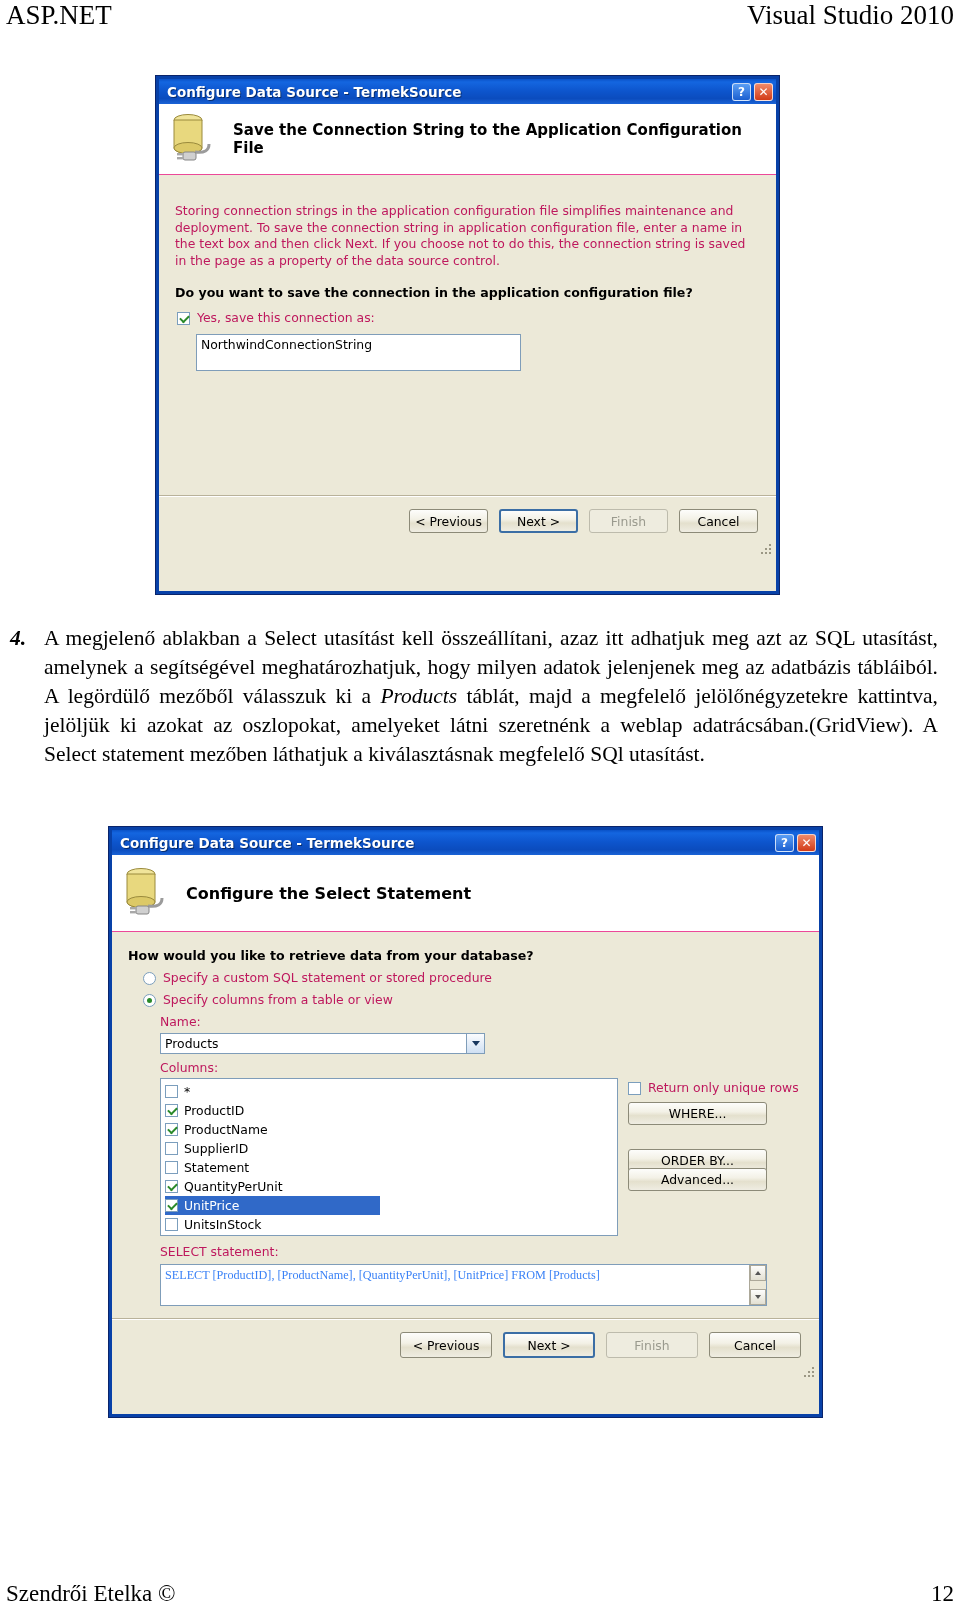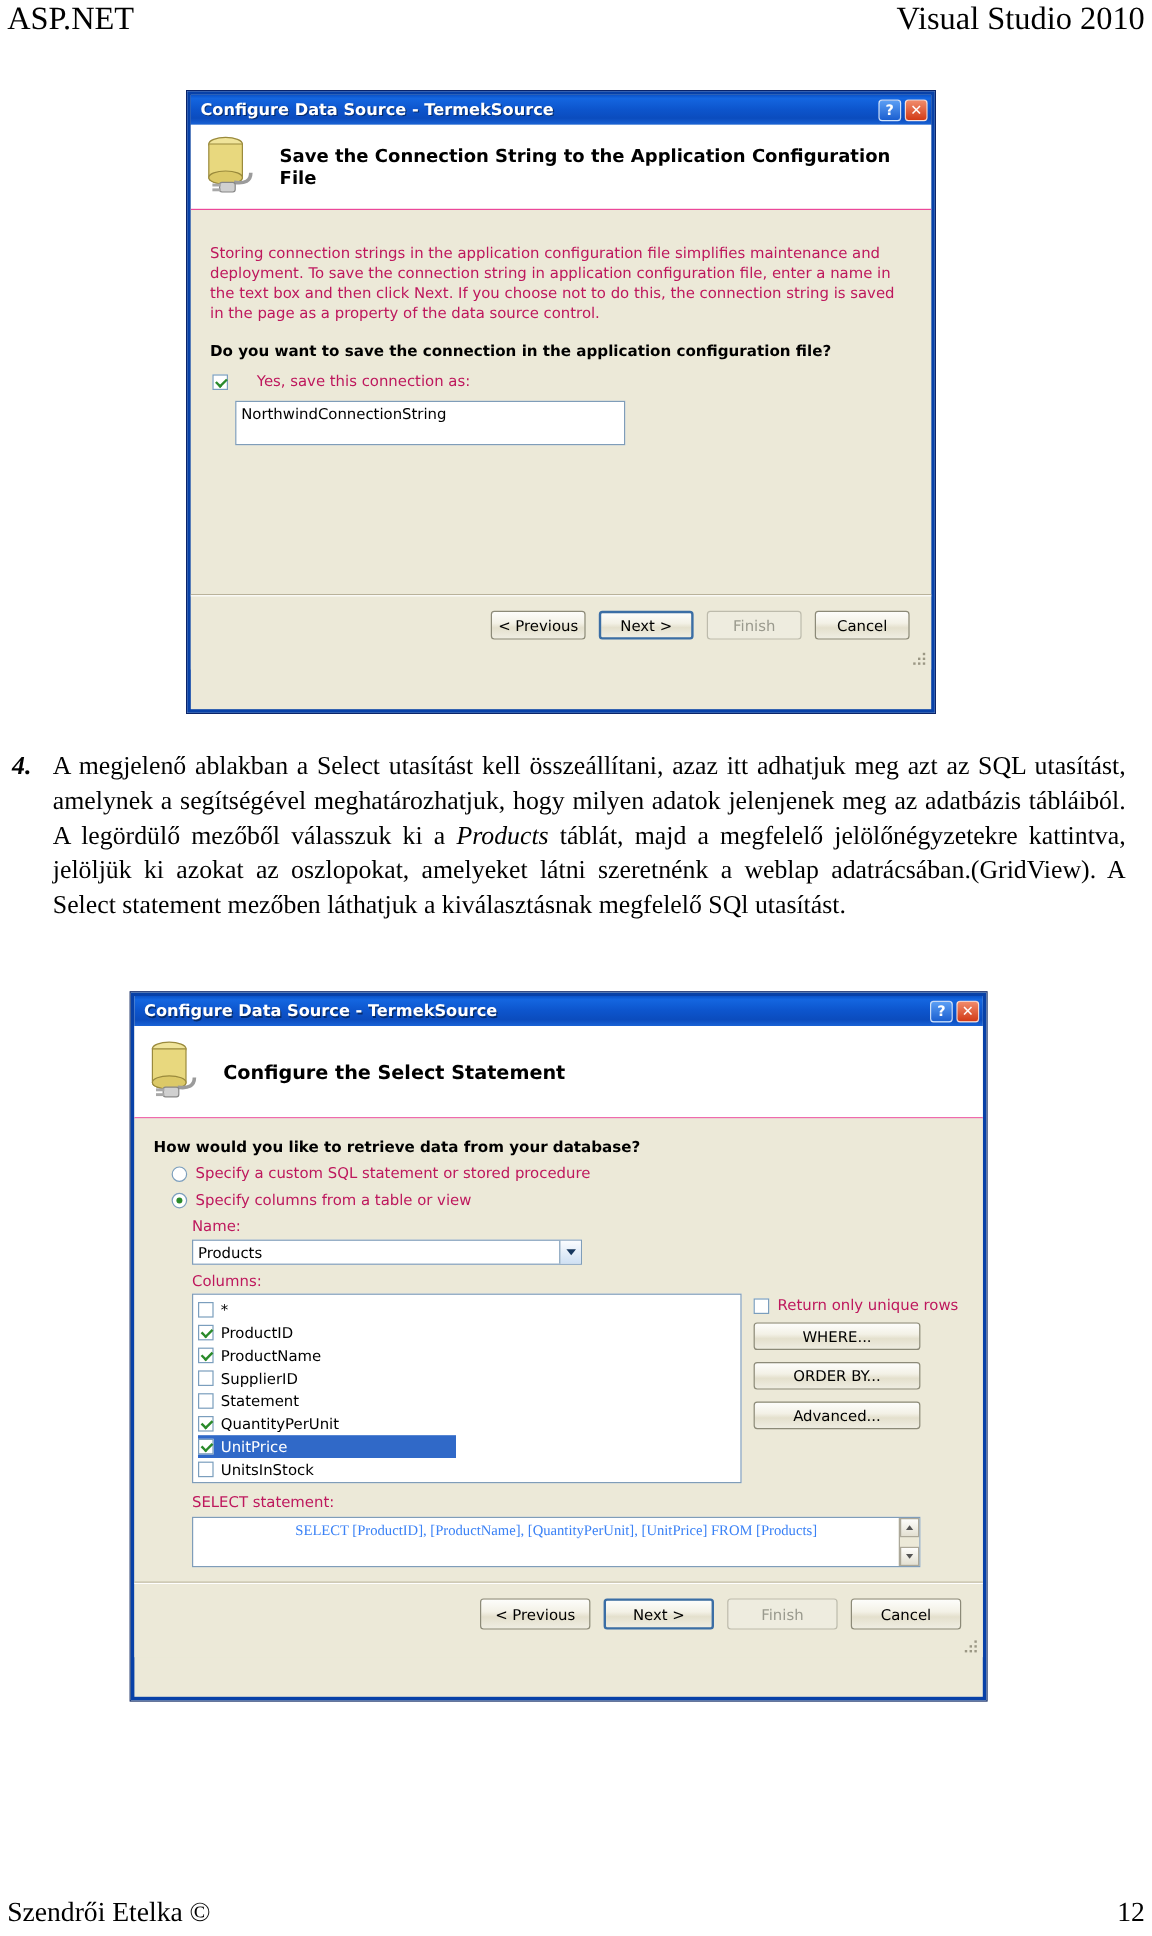--- a/index.html
+++ b/index.html
@@ -193,21 +193,21 @@
         </svg>
       </div>
       <div class="banner-title">Save the Connection String to the Application Configuration File</div>
     </div>
 
     <div class="body-area" style="height:383px; position:relative;">
       <div class="body-text" style="position:absolute; left:16px; top:28px; width:582px; text-align:left;">Storing connection strings in the application configuration file simplifies maintenance and deployment. To save the connection string in application configuration file, enter a name in the text box and then click Next. If you choose not to do this, the connection string is saved in the page as a property of the data source control.</div>
 
       <div class="q-bold" style="position:absolute; left:16px; top:110px;">Do you want to save the connection in the application configuration file?</div>
 
-      <div style="position:absolute; left:18px; top:135px; display:flex; align-items:center; gap:24px;">
+      <div style="position:absolute; left:18px; top:135px; display:flex; align-items:center; gap:7px;">
         <span class="cb checked"></span>
         <span class="body-text">Yes, save this connection as:</span>
       </div>
 
       <div class="txtbox" style="position:absolute; left:37px; top:159px; width:325px; height:37px;">NorthwindConnectionString</div>
 
       <div class="sep-line" style="top:320px;"></div>
       <div class="sep-line2" style="top:321px;"></div>
 
       <div style="position:absolute; left:0; right:0; top:334px; display:flex; justify-content:flex-end; gap:11px; padding-right:18px;">
@@ -253,21 +253,21 @@
           <ellipse cx="23" cy="40" rx="14" ry="5.5" fill="#dcc967" stroke="#9a8a3c" stroke-width="1"></ellipse>
           <path d="M30 44 q14 2 14 -8" fill="none" stroke="#9b9b9b" stroke-width="3"></path>
           <rect x="18" y="44" width="13" height="8" rx="2" fill="#d0d0d0" stroke="#868686" stroke-width="1"></rect>
           <rect x="12" y="45" width="7" height="2.4" fill="#a8a8a8"></rect>
           <rect x="12" y="49" width="7" height="2.4" fill="#a8a8a8"></rect>
         </svg>
       </div>
       <div class="banner-title" style="font-size:16px;">Configure the Select Statement</div>
     </div>
 
-    <div class="body-area" style="height:449px; position:relative;text-align:center;">
+    <div class="body-area" style="height:449px; position:relative;">
 
       <div class="q-bold" style="position:absolute; left:16px; top:16px;">How would you like to retrieve data from your database?</div>
 
       <div style="position:absolute; left:31px; top:38px; display:flex; align-items:center; gap:7px;">
         <span class="radio"></span>
         <span class="body-text">Specify a custom SQL statement or stored procedure</span>
       </div>
 
       <div style="position:absolute; left:31px; top:60px; display:flex; align-items:center; gap:7px;">
         <span class="radio sel"></span>
@@ -321,21 +321,21 @@
           </div>
         </div>
       </div>
 
       <div style="position:absolute; left:516px; top:148px; display:flex; align-items:center; gap:7px;">
         <span class="cb"></span>
         <span class="body-text">Return only unique rows</span>
       </div>
 
       <div class="btn" style="position:absolute; left:516px; top:170px; width:139px; height:23px;">WHERE...</div>
-      <div class="btn" style="position:absolute; left:516px; top:203px; width:139px; height:23px;">ORDER BY...</div>
+      <div class="btn" style="position:absolute; left:516px; top:217px; width:139px; height:23px;">ORDER BY...</div>
       <div class="btn" style="position:absolute; left:516px; top:236px; width:139px; height:23px;">Advanced...</div>
 
       <div class="body-text" style="position:absolute; left:48px; top:312px;">SELECT statement:</div>
 
       <div class="sqlbox" style="position:absolute; left:48px; top:332px; width:607px; height:42px;">
         <span>SELECT [ProductID], [ProductName], [QuantityPerUnit], [UnitPrice] FROM [Products]</span>
         <span class="sb">
           <span class="sb-arrow">
               <i class="caret-u-s"></i>
             </span>

